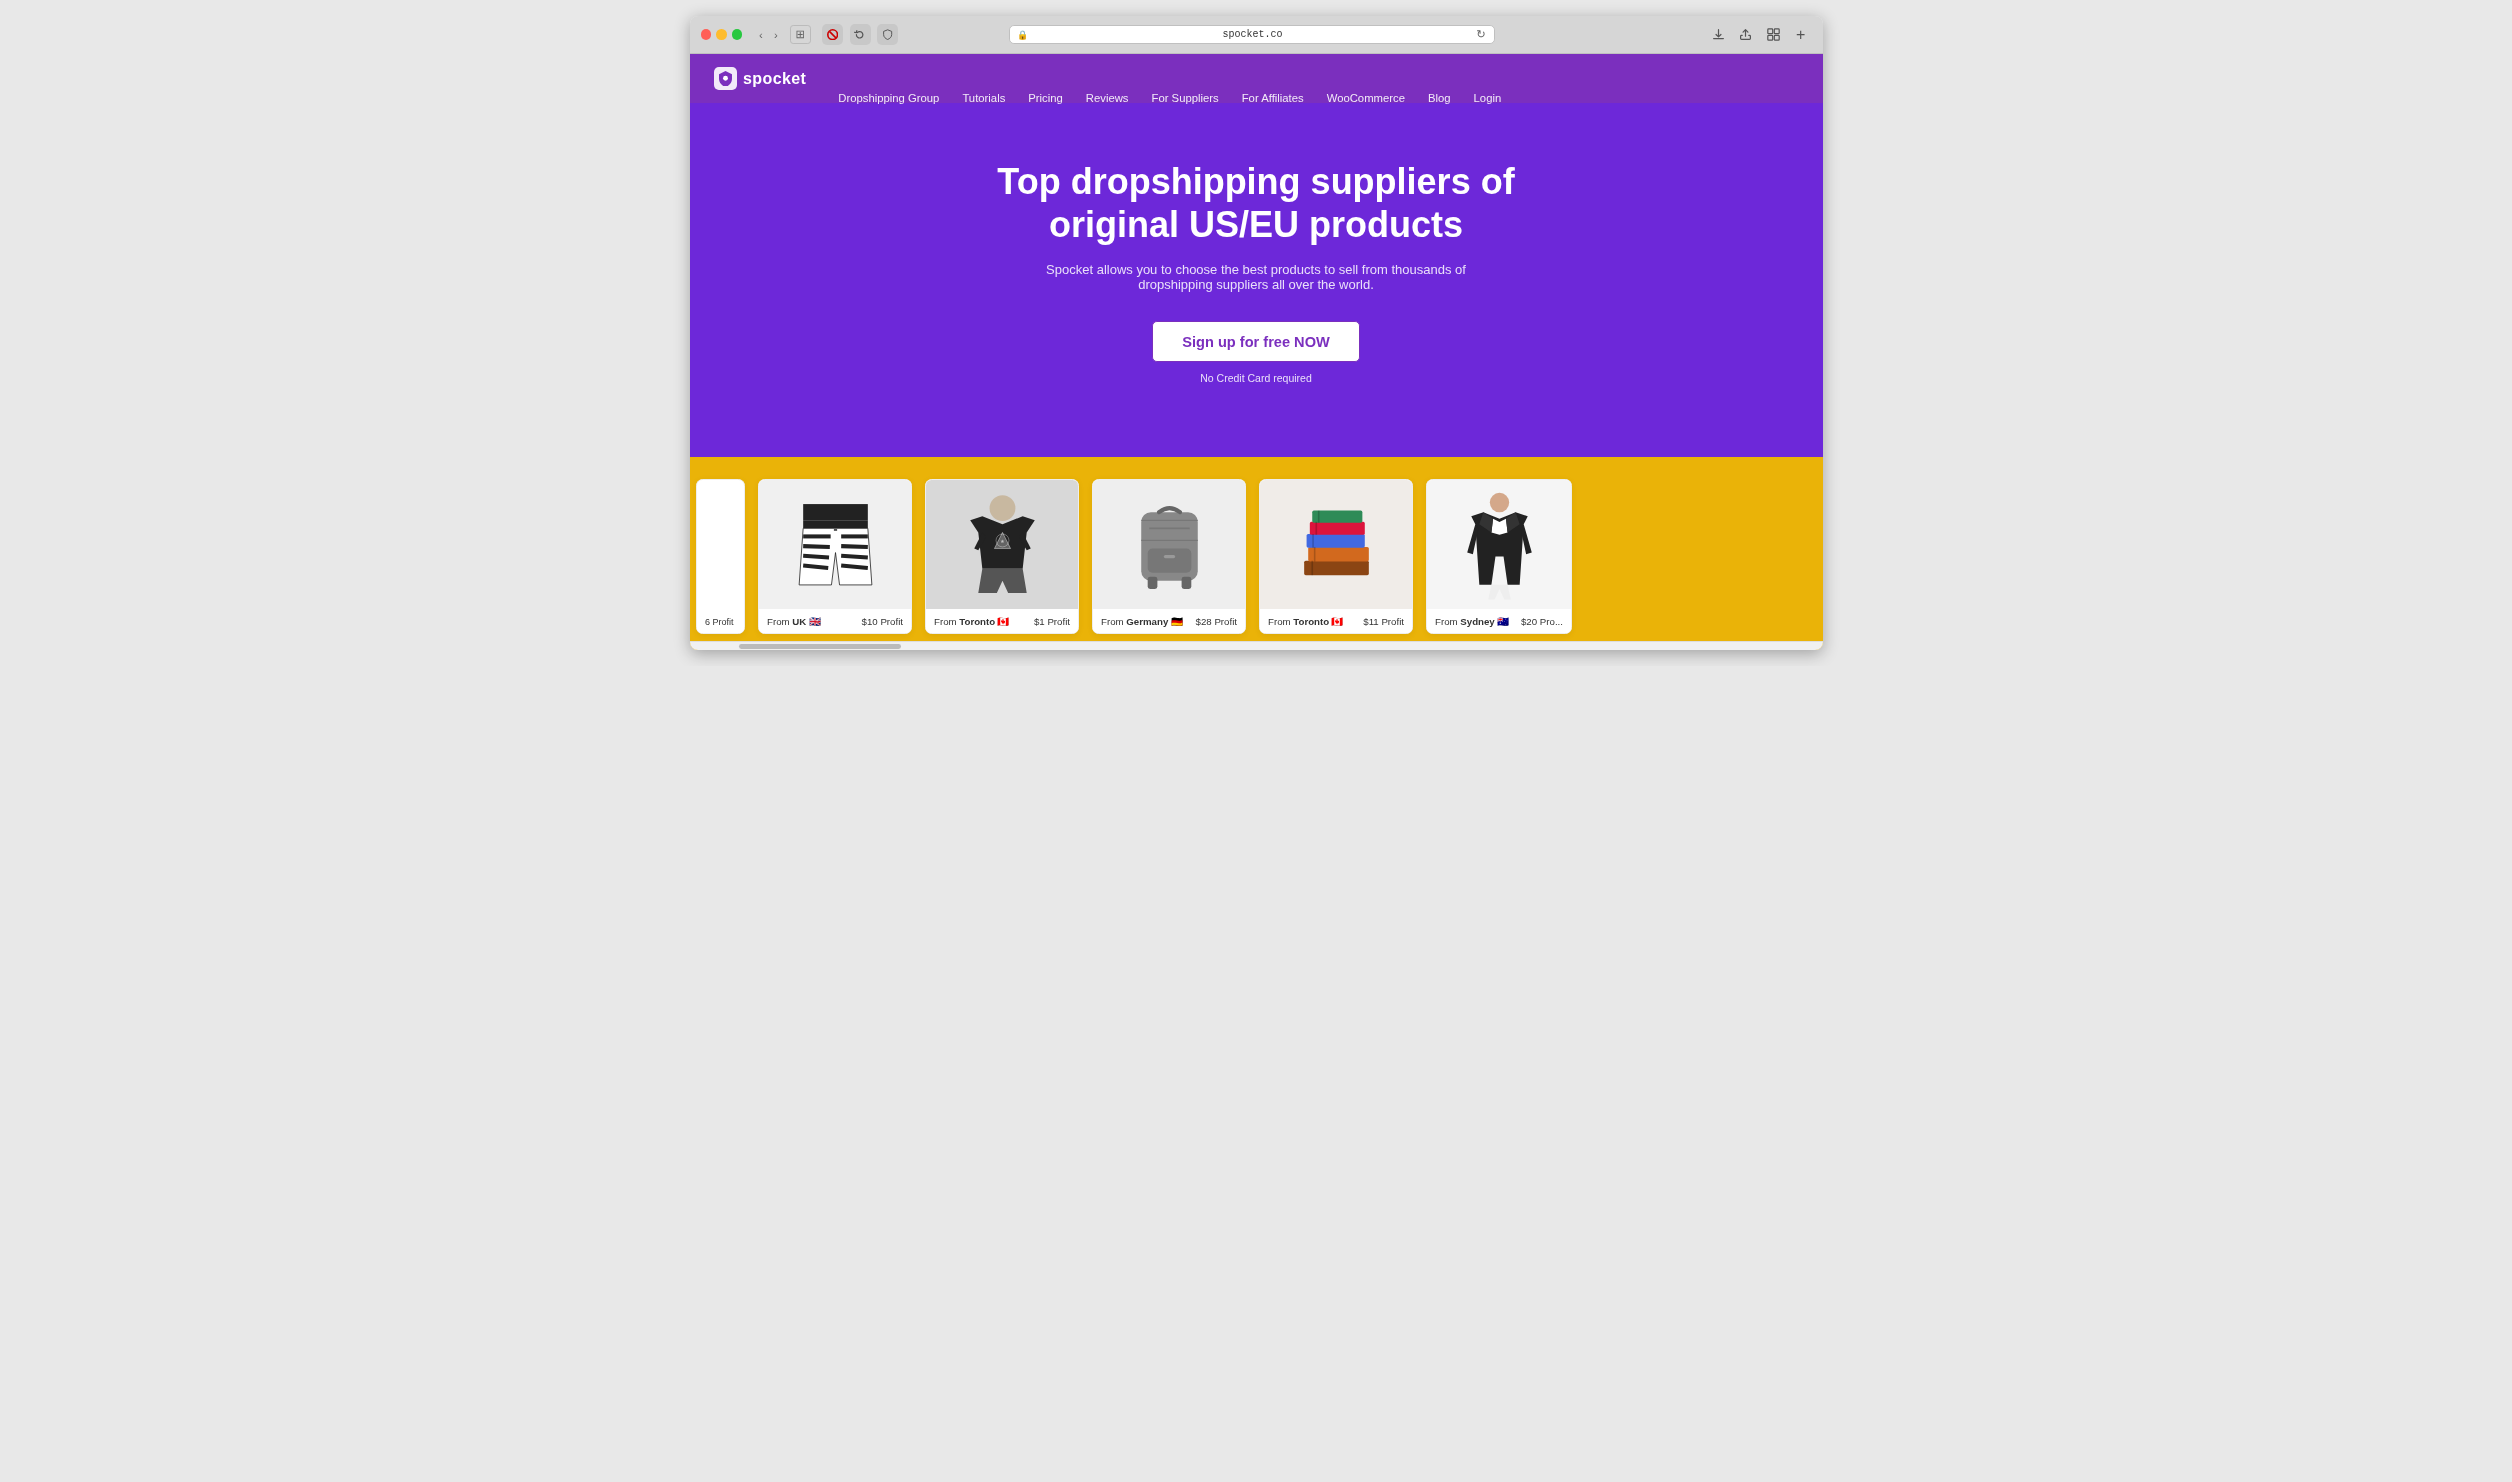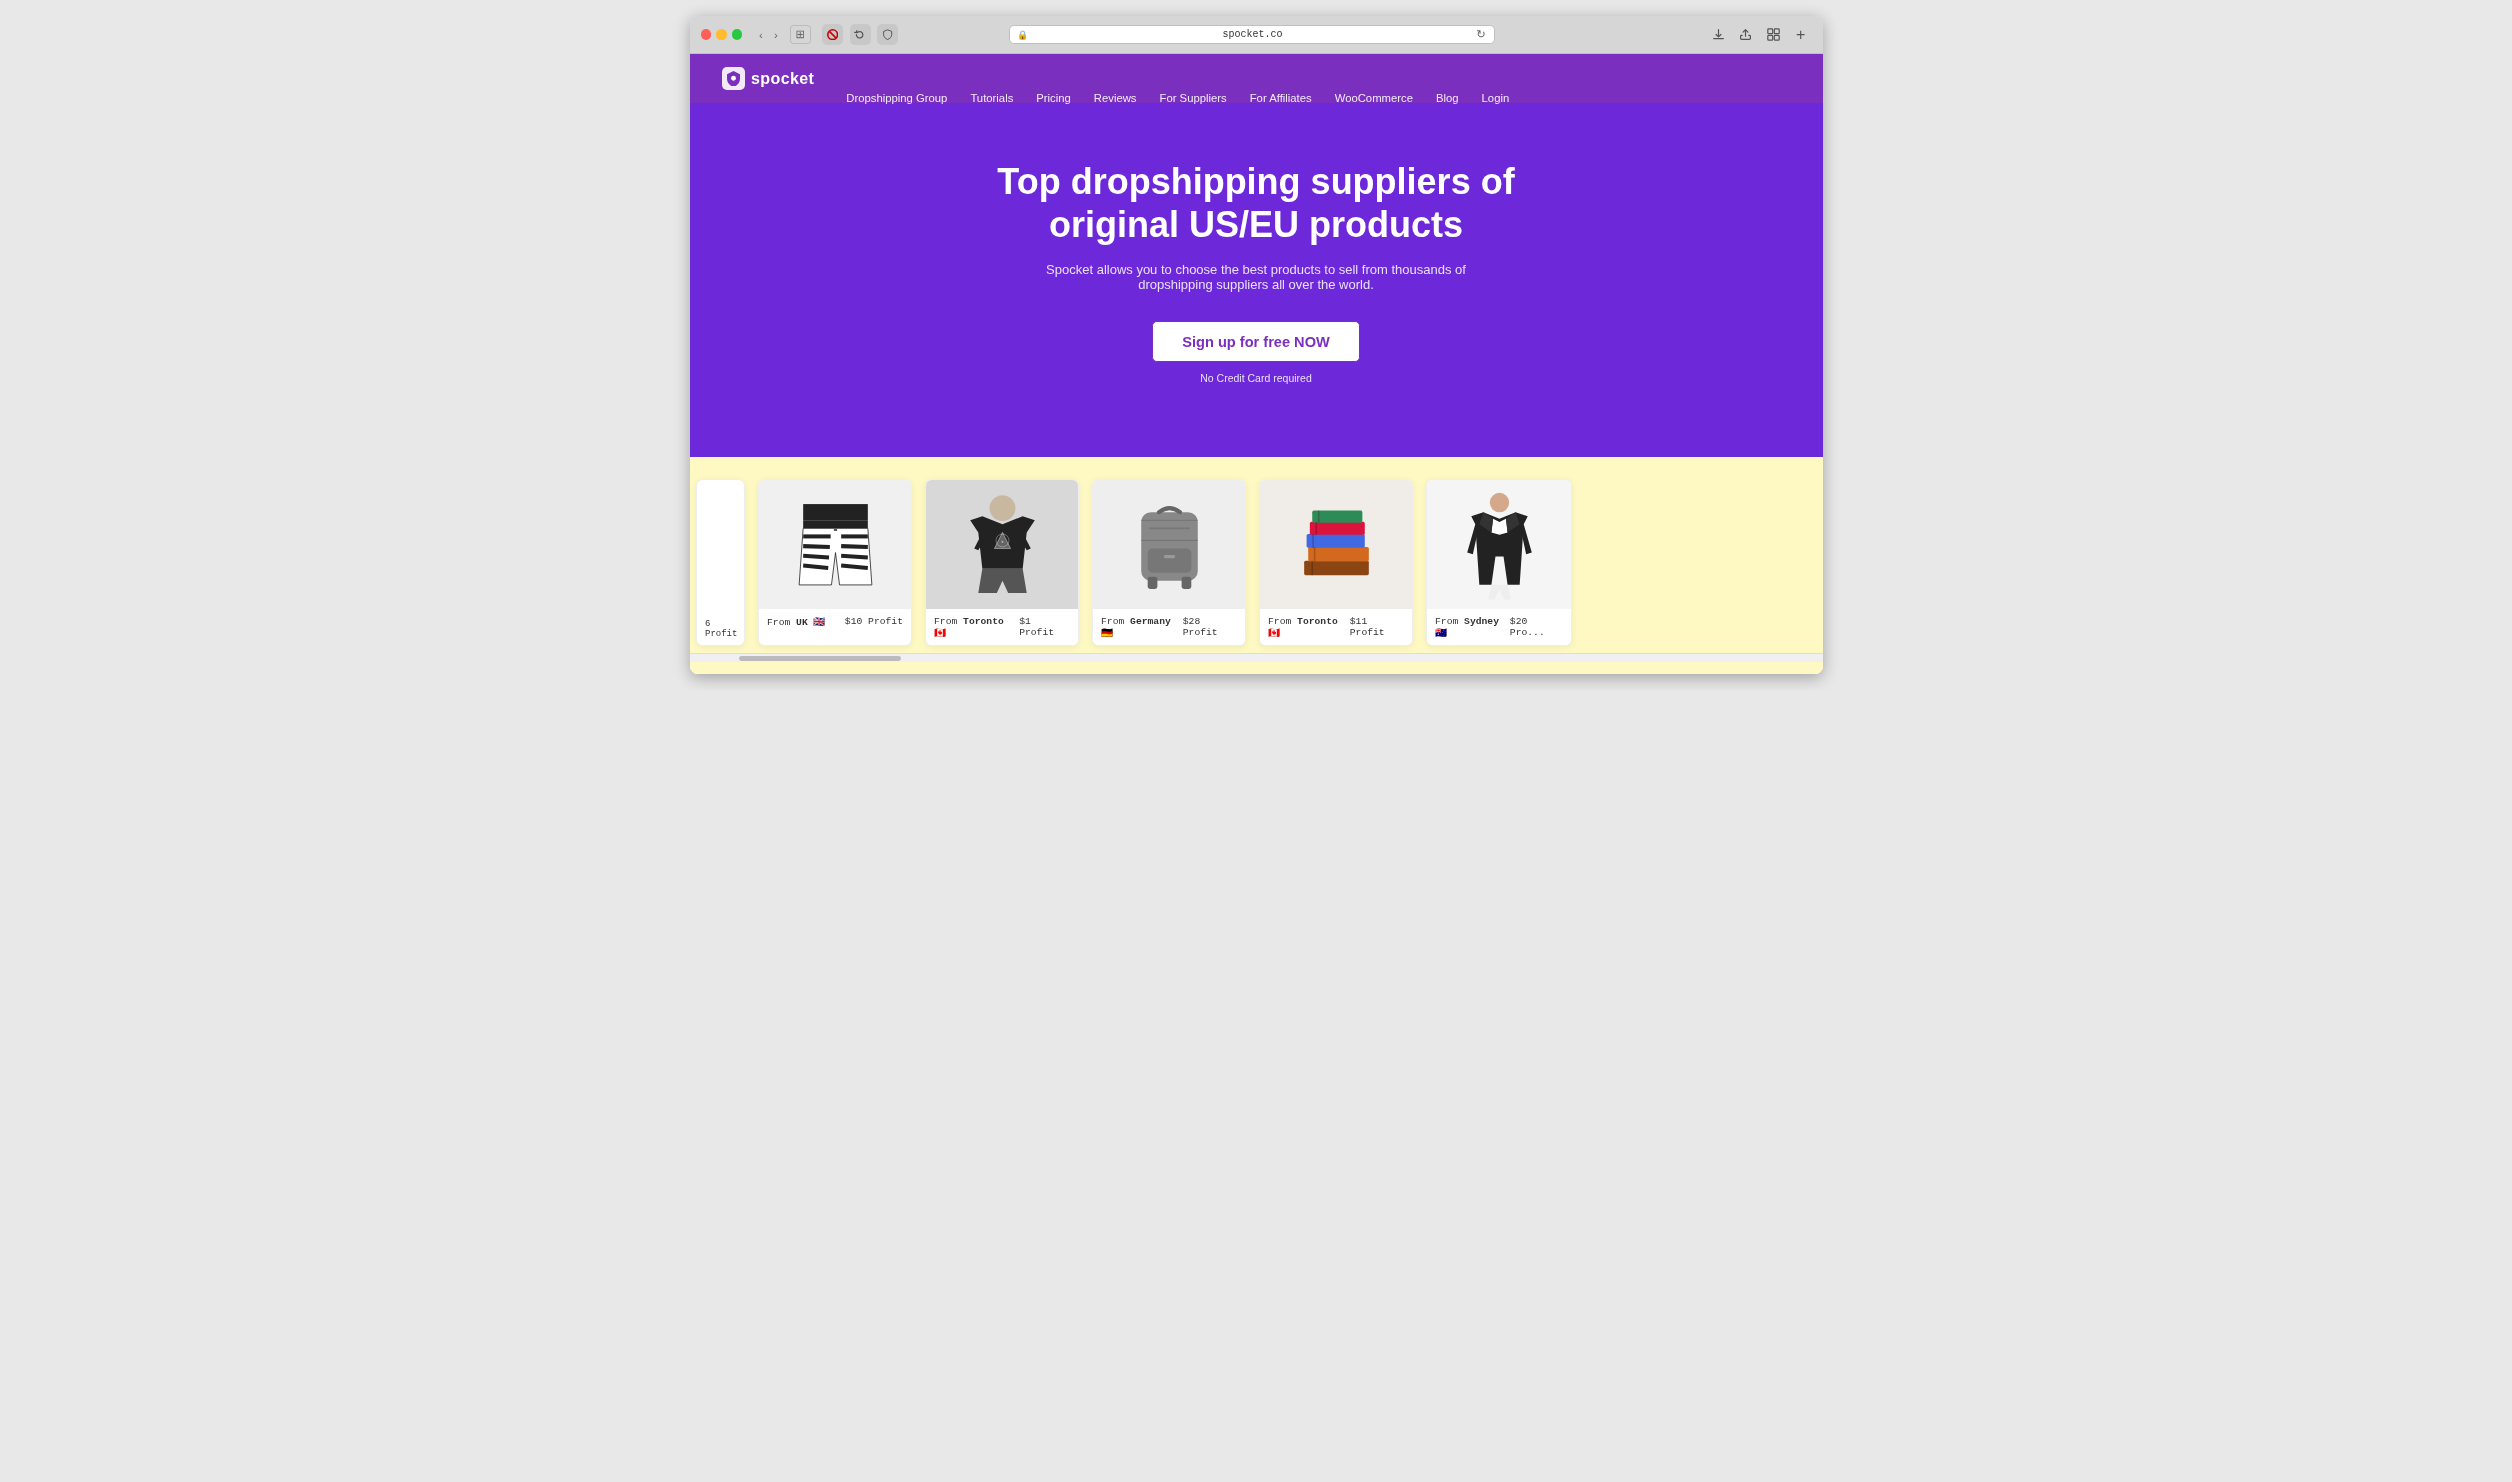--- a/index.html
+++ b/index.html
@@ -73,21 +73,21 @@
       cursor: pointer; color: #555; font-size: 16px;
       display: flex; align-items: center; justify-content: center;
     }
 
     
     .website { background: #fff; }
 
     
     .site-header {
       background: #7B2FBE;
-      padding: 0 32px;
+      padding: 0 24px;
       display: flex;
       align-items: center;
       height: 49px;
     }
     .logo-wrap {
       display: flex; align-items: center; gap: 6.5px;
       text-decoration: none;
       margin-right: 32px;
     }
     .logo-icon {
@@ -156,24 +156,23 @@
       display: inline-block;
     }
     .no-cc {
       color: rgba(255,255,255,0.85);
       font-size: 10.5px;
       margin-top: 9.7px;
     }
 
     
     .products-section {
-      background: #fef9c3;
-      padding: 16px 0 12px 0;
+      background: #eab308;
+      padding: 16px 0 0 0;
       overflow: hidden;
-      font-family: Liberation Mono, monospace;
     }
     .products-row {
       display: flex;
       gap: 0;
       overflow: hidden;
     }
     .product-card {
       flex: 0 0 154px;
       background: #fff;
       border: 0.8px solid #eee;

